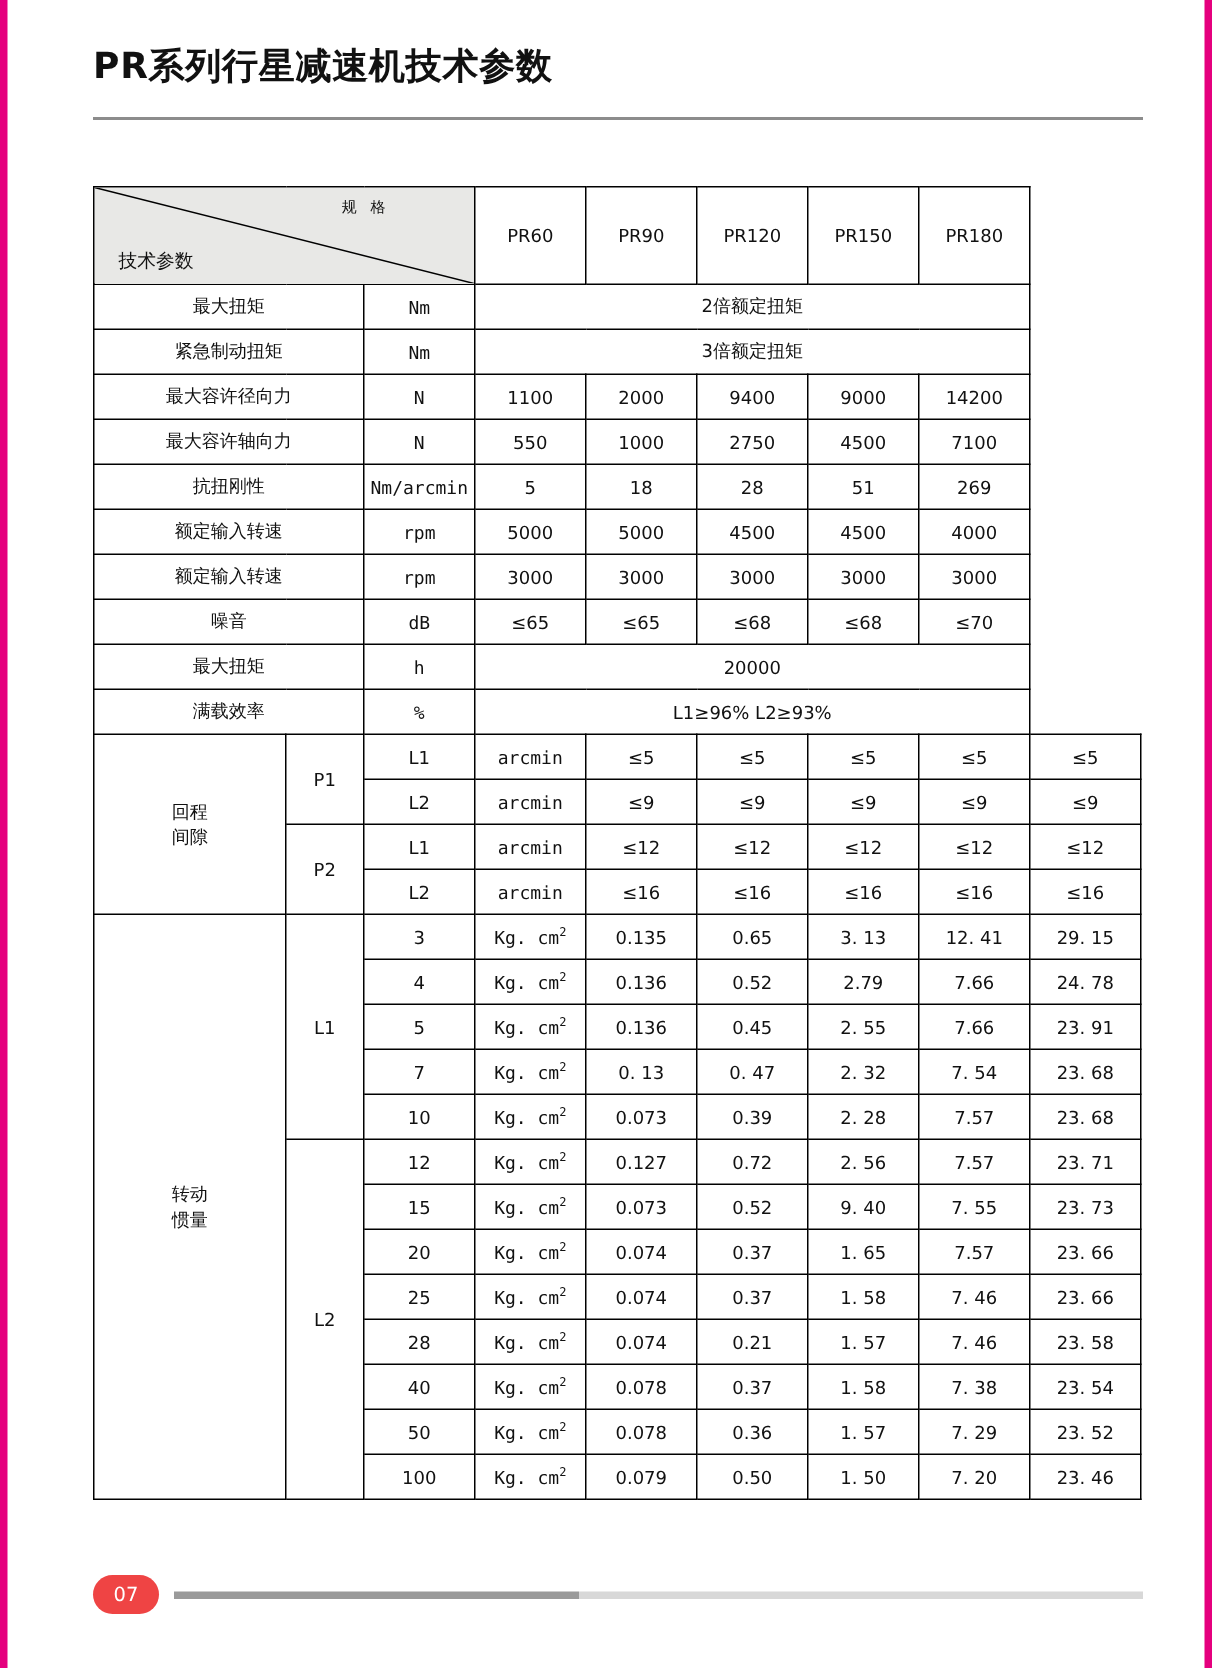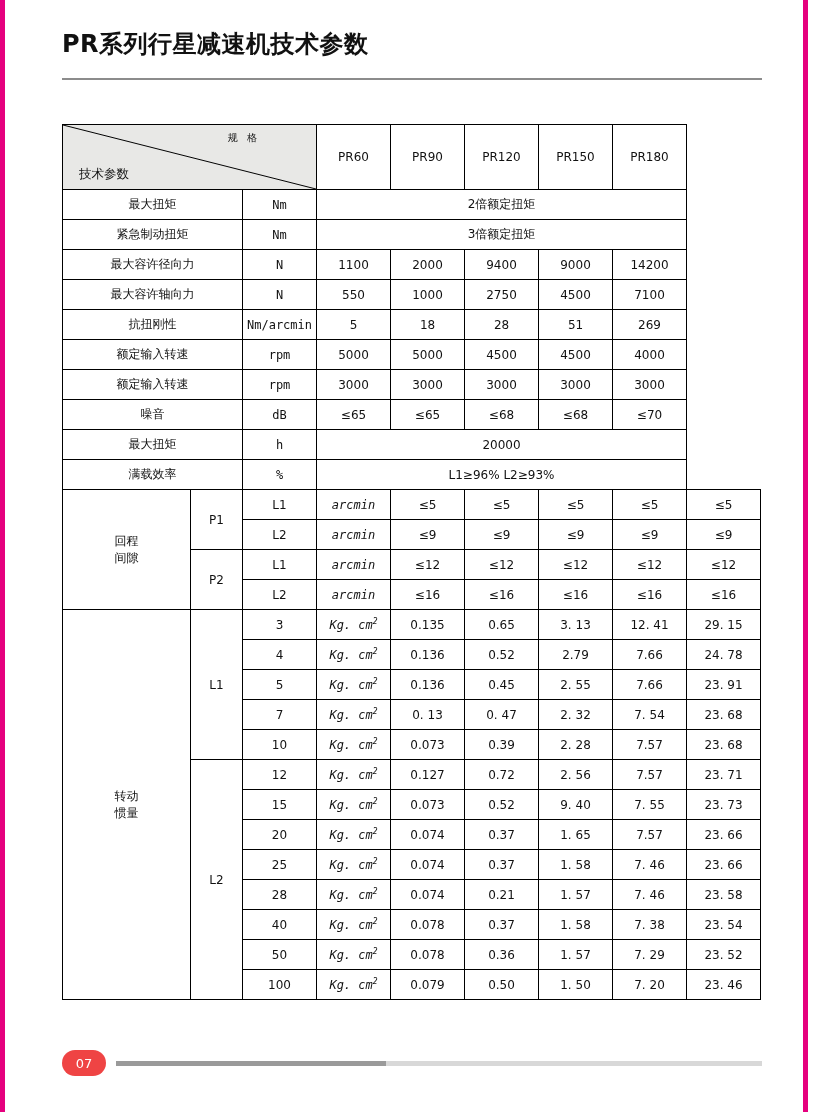--- a/index.html
+++ b/index.html
@@ -101,21 +101,21 @@
     bottom: 6px;
     font-size: 12.5px;
   }
   .lab {
     font-size: 12.5px;
   }
   .sup {
     font-size: 8px;
     vertical-align: super;
   }
-  .mono { font-family: "DejaVu Sans Mono", "Liberation Mono", monospace; font-size: 11.5px; font-style: italic; }
+  .mono { font-family: "DejaVu Sans Mono", "Liberation Mono", monospace; font-size: 11.5px; }
 
   
   .footer {
     position: absolute;
     left: 62px;
     bottom: 34px;
     width: 700px;
     height: 28px;
   }
   .pagenum-circle {

